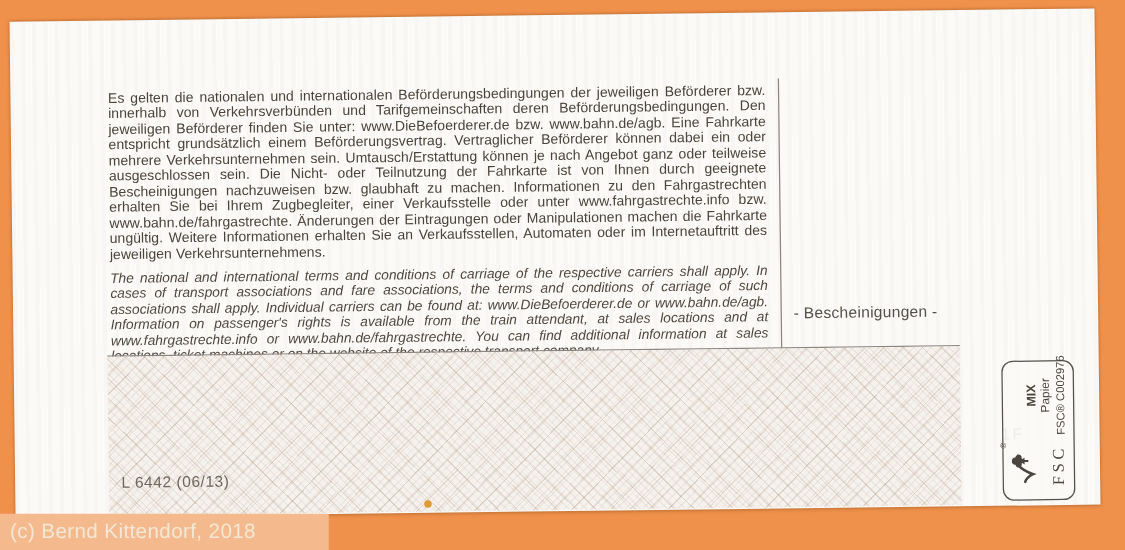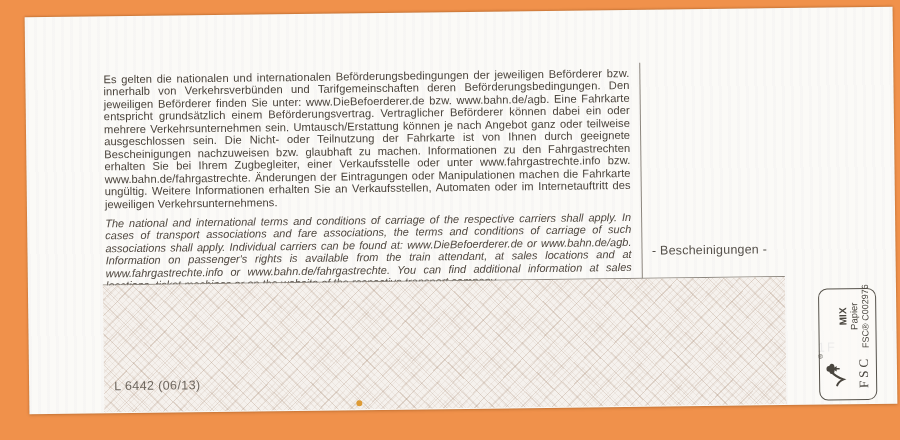--- a/index.html
+++ b/index.html
@@ -1,21 +1,21 @@
 <!DOCTYPE html>
 <html><head>
 <meta charset="utf-8">
 <style>
   html,body{margin:0;padding:0;}
   body{
     width:900px;height:440px;overflow:hidden;position:relative;
     background:#F0914B;
     font-family:"Liberation Sans", sans-serif;
   }
-  .canvas{position:absolute;inset:0;margin-left:17px;}
+  .canvas{position:absolute;inset:0;}
   
   .ticket{
     position:absolute;left:10px;top:12px;width:868px;height:397px;
     background:#FBFAF7;
     background-image:repeating-linear-gradient(90deg, rgba(215,213,222,0.10) 0 3px, rgba(255,255,255,0) 3px 9px);
     transform:rotate(-0.7deg);
     box-shadow:0 1px 3px rgba(110,60,15,0.35), 0 -1px 2px rgba(110,60,15,0.25);
   }
   .terms{
     position:absolute;left:78px;top:57px;width:526px;color:#4A433B;
@@ -118,14 +118,17 @@
         <div class="fsc-right">
           <span class="fsc-mix">MIX</span>
           <span class="fsc-papier">Papier</span>
           <span class="fsc-code">FSC® C002976</span>
         </div>
       </div>
     </div>
 
   </div>
 
+  <div class="copyright">
+    <span>(c) Bernd Kittendorf, 2018</span>
+  </div>
 
 </div>
 
 </body></html>

